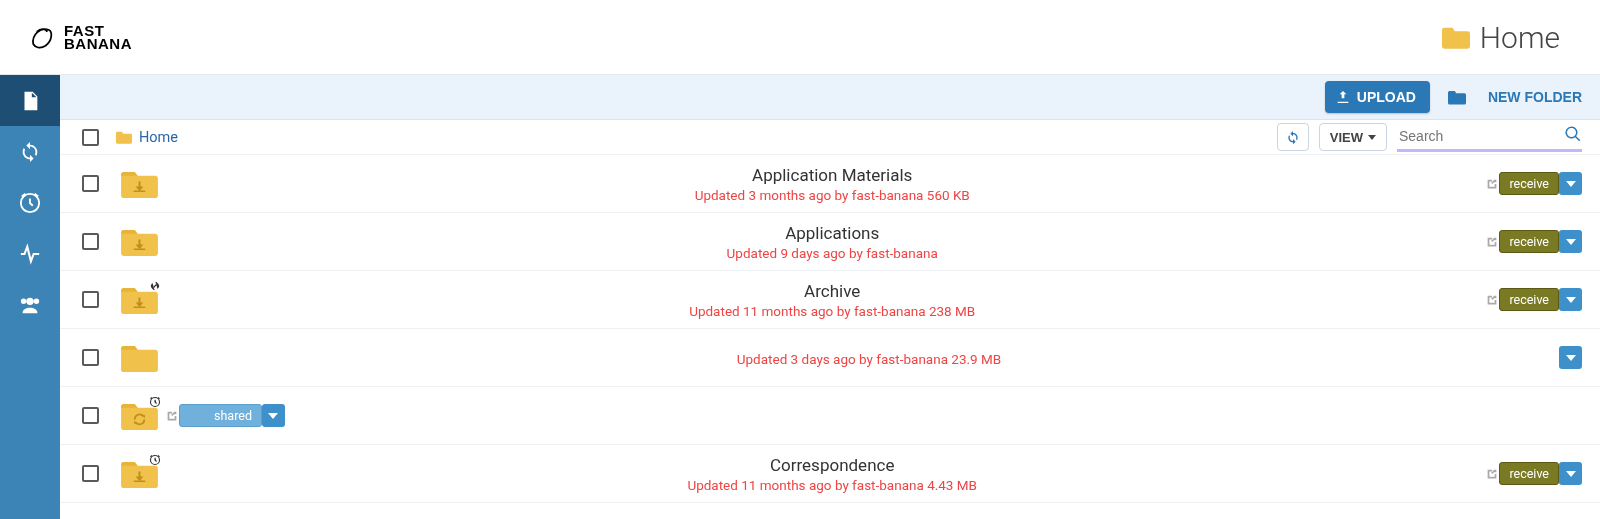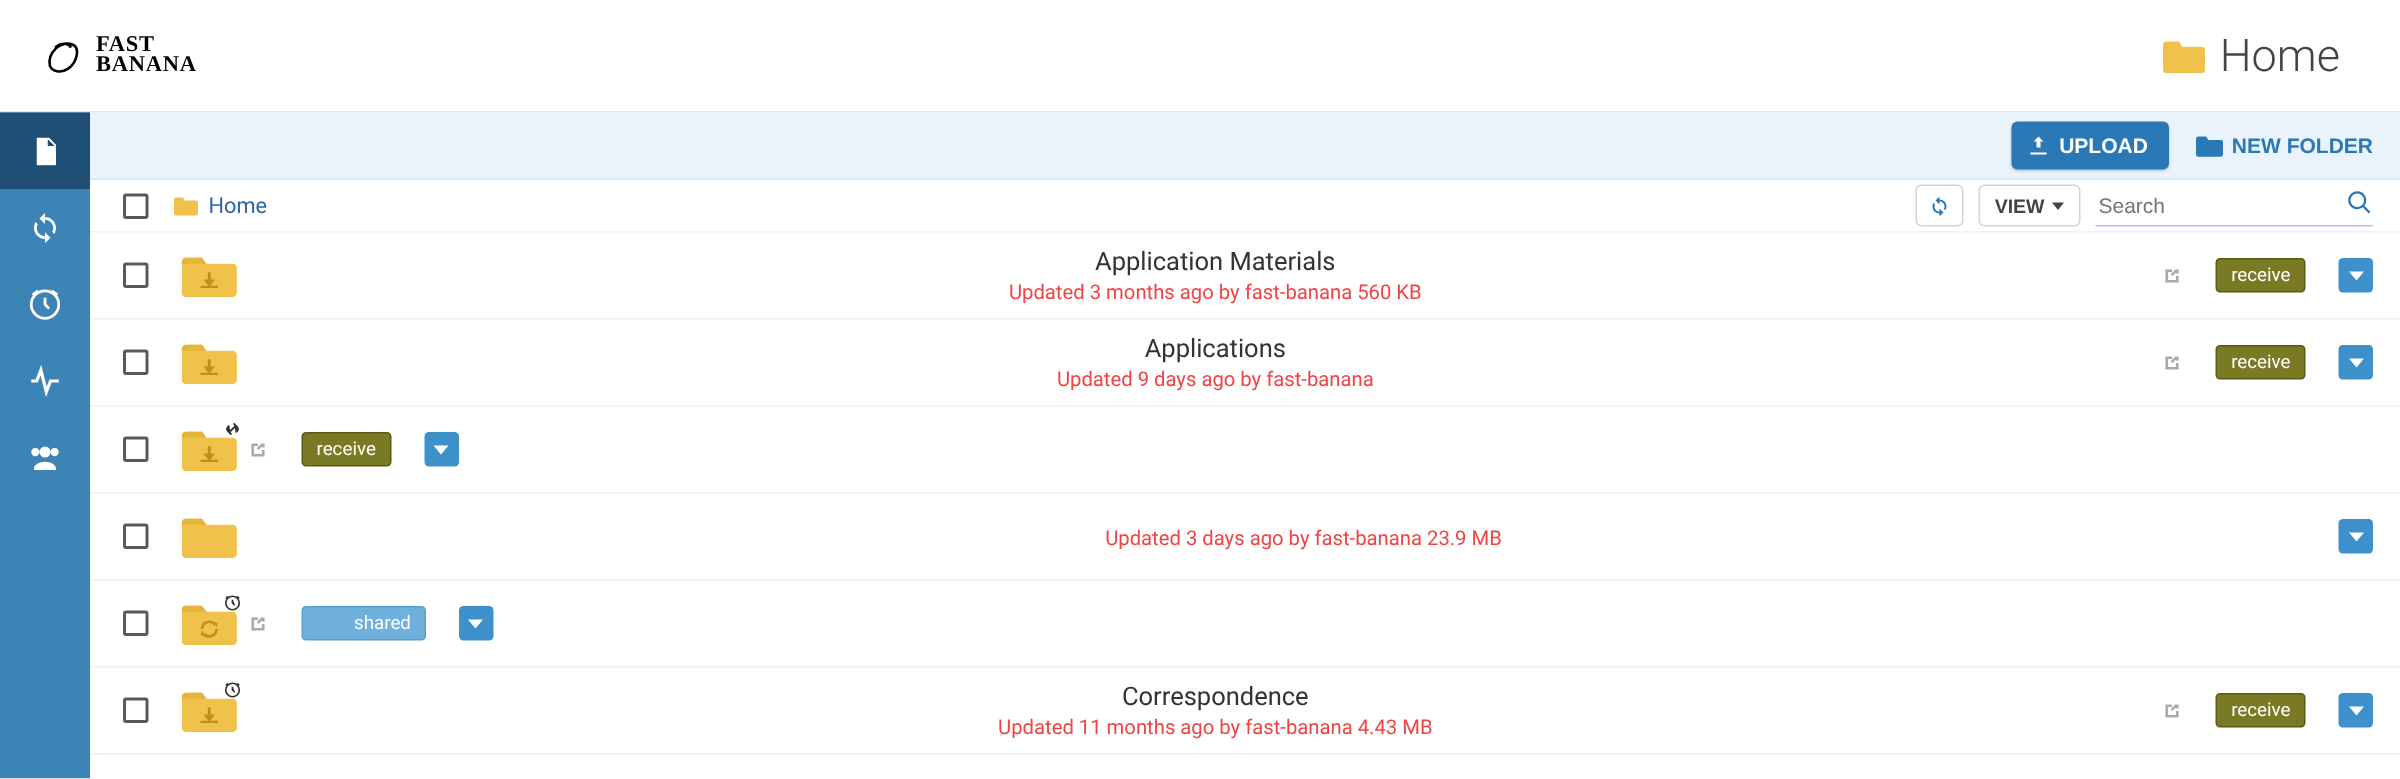--- a/index.html
+++ b/index.html
@@ -1,56 +1,56 @@
 <!DOCTYPE html>
 <html><head>
 <meta charset="utf-8">
 <style>
   * { box-sizing: border-box; margin: 0; padding: 0; }
   body { font-family: -apple-system, BlinkMacSystemFont, "Segoe UI", Roboto, Helvetica, Arial, sans-serif; background: #fff; width: 1600px; height: 519px; overflow: hidden; }
   .header-bar { height: 75px; display: flex; align-items: center; justify-content: space-between; padding: 0 40px 0 28px; border-bottom: 1px solid #e3e8ee; }
   .logo { display: flex; align-items: center; gap: 8px; }
   .logo svg { width: 28px; height: 28px; }
-  .logo-text { font-family: Liberation Serif, serif; font-weight: 900; font-size: 15px; letter-spacing: 0.5px; line-height: 0.9; }
+  .logo-text { font-family: Liberation Sans, sans-serif; font-weight: 900; font-size: 15px; letter-spacing: 0.5px; line-height: 0.9; }
   .home-title { display: flex; align-items: center; gap: 10px; font-size: 30px; color: #444; font-weight: 300; }
   .home-title .folder-svg { width: 28px; height: 24px; }
   .layout { display: flex; }
   .sidebar { width: 60px; background: #3d84b6; display: flex; flex-direction: column; height: 444px; }
   .sidebar-item { width: 60px; height: 51px; display: flex; align-items: center; justify-content: center; cursor: pointer; }
   .sidebar-item.active { background: #1e4e74; }
   .sidebar-item svg { width: 22px; height: 22px; fill: #fff; }
   .main { flex: 1; }
   .toolbar { background: #eaf3fb; height: 45px; display: flex; align-items: center; justify-content: flex-end; padding: 0 18px; gap: 18px; border-bottom: 1px solid #d7e5f2; }
   .upload-btn { background: #2b78b6; color: #fff; border: none; border-radius: 4px; padding: 8px 14px 8px 10px; font-size: 14px; font-weight: 600; display: flex; align-items: center; gap: 6px; cursor: pointer; box-shadow: 0 1px 2px rgba(0,0,0,0.2); }
   .upload-btn svg { width: 16px; height: 16px; fill: #fff; }
-  .newfolder-btn { background: transparent; border: none; color: #2b78b6; font-size: 14px; font-weight: 600; display: flex; align-items: center; gap: 6px; cursor: pointer; text-align: center; }
+  .newfolder-btn { background: transparent; border: none; color: #2b78b6; font-size: 14px; font-weight: 600; display: flex; align-items: center; gap: 22px; cursor: pointer; text-align: center; }
   .newfolder-btn svg { width: 18px; height: 16px; fill: #2b78b6; }
   .controls-row { height: 35px; display: flex; align-items: center; padding: 0 18px 0 22px; border-bottom: 1px solid #eef1f4; }
   .chk { width: 17px; height: 17px; border: 2px solid #5a5a5a; border-radius: 2px; cursor: pointer; display: inline-block; }
   .breadcrumb { display: flex; align-items: center; gap: 7px; margin-left: 17px; }
   .breadcrumb .mini-folder { width: 16px; height: 14px; }
   .breadcrumb .bc-link { color: #2b67a7; font-size: 14.5px; cursor: pointer; }
   .controls-right { margin-left: auto; display: flex; align-items: center; gap: 10px; }
   .refresh-btn { width: 32px; height: 28px; border: 1px solid #cbd5e1; border-radius: 4px; background: #fff; display: flex; align-items: center; justify-content: center; cursor: pointer; }
   .refresh-btn svg { width: 16px; height: 16px; fill: #2b78b6; }
   .view-btn { height: 28px; border: 1px solid #cbd5e1; border-radius: 4px; background: #fff; padding: 0 10px; font-size: 13px; font-weight: 600; color: #444; display: flex; align-items: center; gap: 5px; cursor: pointer; }
   .view-btn .caret { width: 0; height: 0; border-left: 4px solid transparent; border-right: 4px solid transparent; border-top: 5px solid #444; }
   .search-wrap { position: relative; width: 185px; }
-  .search-input { width: 100%; border: none; border-bottom: 1px solid #c4b5fd; padding: 5px 26px 5px 2px; font-size: 14px; color: #ef4444; outline: none; background: transparent; }
+  .search-input { width: 100%; border: none; border-bottom: 3px solid #c4b5fd; padding: 5px 26px 5px 2px; font-size: 14px; color: #ef4444; outline: none; background: transparent; }
   .search-icon { position: absolute; right: 0; top: 2px; width: 18px; height: 18px; fill: #2b78b6; }
   .file-list { }
   .file-row { display: flex; align-items: center; padding: 8px 18px 8px 22px; border-bottom: 1px solid #eef1f4; min-height: 58px; text-align: center; }
   .file-row .chk { flex-shrink: 0; }
   .folder-cell { width: 52px; display: flex; align-items: center; justify-content: center; margin-left: 14px; position: relative; flex-shrink: 0; }
   .folder-big { width: 37px; height: 31px; }
   .overlay-icon { position: absolute; top: -4px; right: 4px; width: 12px; height: 12px; }
   .name-cell { flex: 1; margin-left: 14px; }
   .file-name { font-size: 17px; color: #333; }
   .file-meta { font-size: 13.5px; color: #ef4444; margin-top: 2px; }
-  .actions-cell { display: flex; align-items: center; gap: 22px; }
+  .actions-cell { display: flex; align-items: center; gap: 0; }
   .share-ico { width: 14px; height: 14px; fill: #aaa; }
   .badge { font-size: 12.5px; padding: 3px 9px; border-radius: 3px; border: 1px solid; }
   .badge-receive { background: #7a7a25; border-color: #5a5a15; color: #fff; }
   .badge-shared { background: #6fb1dc; border-color: #5a9fcb; color: #fff; padding-left: 34px; }
   .menu-caret { width: 23px; height: 23px; background: #3d90c9; border-radius: 3px; display: flex; align-items: center; justify-content: center; cursor: pointer; }
   .menu-caret .tri { width: 0; height: 0; border-left: 5px solid transparent; border-right: 5px solid transparent; border-top: 6px solid #fff; }
 </style>
 </head>
 <body>
 
@@ -200,20 +200,24 @@
             <svg class="folder-big" viewBox="0 0 38 32">
               <path fill="#f0c14b" d="M3 4h11l3 4h18a3 3 0 0 1 3 3v17a3 3 0 0 1-3 3H3a3 3 0 0 1-3-3V7a3 3 0 0 1 3-3z"></path>
               <path fill="#e6b43a" d="M3 4h11l3 4H0V7a3 3 0 0 1 3-3z"></path>
               <path fill="#c28e1a" d="M18 14v5h-3l4 5 4-5h-3v-5z"></path>
               <path stroke="#c28e1a" stroke-width="1.5" fill="none" d="M13 24h12"></path>
             </svg>
             <svg class="overlay-icon" viewBox="0 0 16 16">
               <path fill="#333" d="M6 10l4-4m-1-3l3 3a3 3 0 0 1 0 4l-1 1M7 13l-3-3a3 3 0 0 1 0-4l1-1" stroke="#333" stroke-width="1.6"></path>
             </svg>
           </div>
+    <div class="name-cell">
+      <div class="file-name">Archive</div>
+      <div class="file-meta">Updated 11 months ago by fast-banana 238 MB</div>
+    </div>
     <div class="actions-cell">
             <svg class="share-ico" viewBox="0 0 16 16">
               <path d="M3 3h5v2H5v6h6V8h2v5H3V3zm7 0h3v3h-2V5.4L8.4 8 7 6.6 9.6 4H10V3z"></path>
             </svg>
             <span class="badge badge-receive">receive</span>
             <span class="menu-caret">
               <span class="tri"></span>
             </span>
           </div>
   </div>

